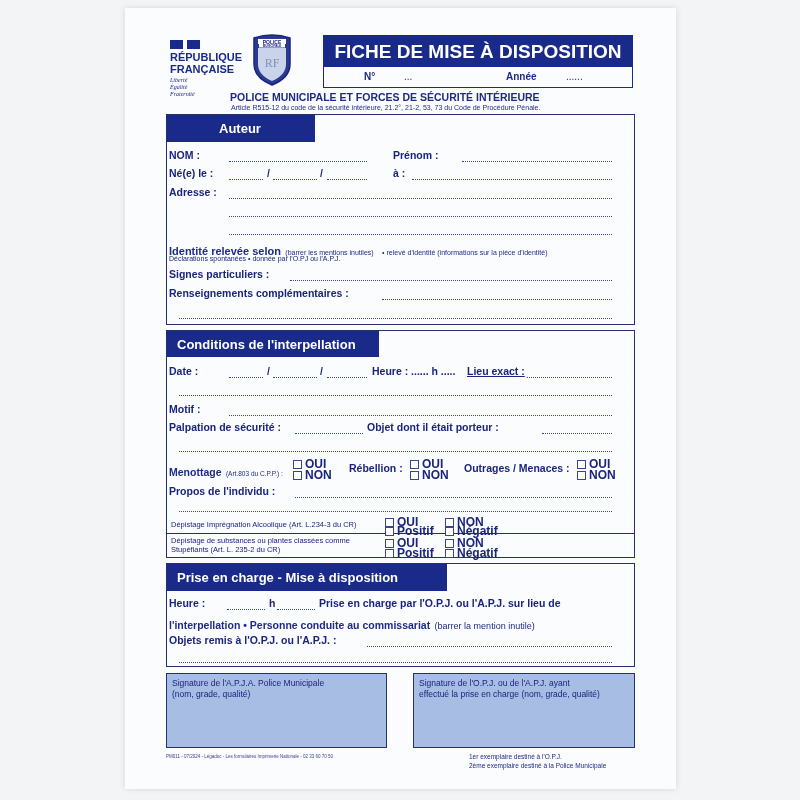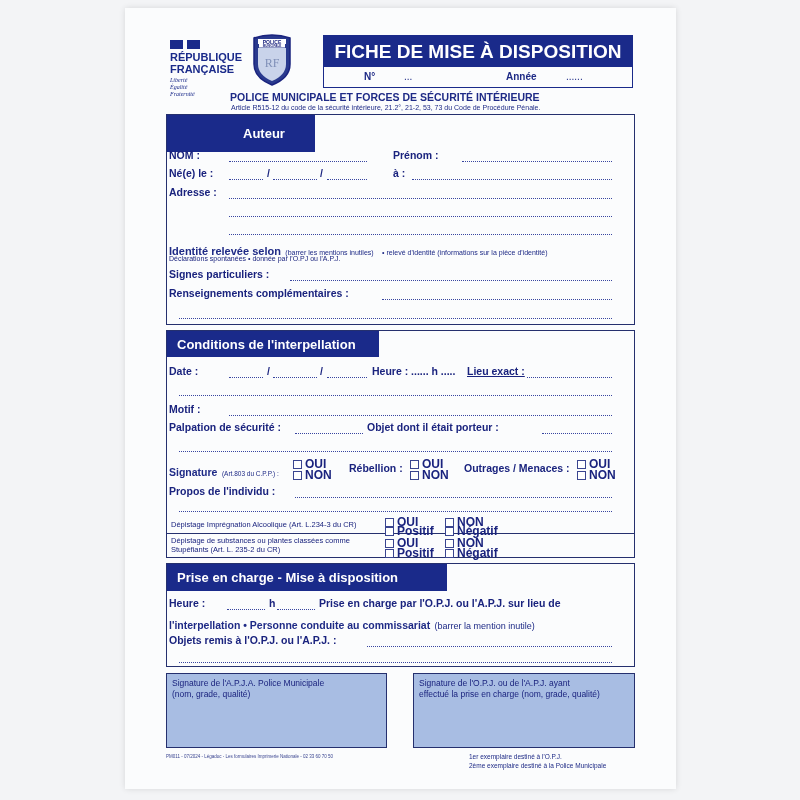--- a/index.html
+++ b/index.html
@@ -55,21 +55,21 @@
     <div class="abs b" style="left:40px;top:35px;font-size:10px;">N°</div>
     <div class="abs" style="left:80px;top:35px;font-size:10px;">...</div>
     <div class="abs b" style="left:182px;top:35px;font-size:10px;">Année</div>
     <div class="abs" style="left:242px;top:35px;font-size:10px;">......</div>
   </div>
 
   <div class="abs b" style="left:105px;top:83px;font-size:10.5px;white-space:nowrap;">POLICE MUNICIPALE ET FORCES DE SÉCURITÉ INTÉRIEURE</div>
   <div class="abs" style="left:106px;top:96px;font-size:7px;white-space:nowrap;">Article R515-12 du code de la sécurité intérieure, 21.2°, 21-2, 53, 73 du Code de Procédure Pénale.</div>
 
   <div class="box" style="left:41px;top:106px;width:467px;height:209px;">
-    <div class="hdr" style="width:148px;height:37px;padding-left:76px;">
+    <div class="hdr" style="width:148px;height:27px;padding-left:52px;">
       <span>Auteur</span>
     </div>
     <div class="lbl" style="left:2px;top:34px;">NOM :</div>
     <div class="dots" style="left:62px;top:46px;width:138px;"></div>
     <div class="lbl" style="left:226px;top:34px;">Prénom :</div>
     <div class="dots" style="left:295px;top:46px;width:150px;"></div>
 
     <div class="lbl" style="left:2px;top:52px;">Né(e) le :</div>
     <div class="dots" style="left:62px;top:64px;width:34px;"></div>
     <div class="lbl" style="left:100px;top:52px;">/</div>
@@ -116,21 +116,21 @@
     <div class="lbl" style="left:2px;top:72px;">Motif :</div>
     <div class="dots" style="left:62px;top:84px;width:383px;"></div>
 
     <div class="lbl" style="left:2px;top:90px;">Palpation de sécurité :</div>
     <div class="dots" style="left:128px;top:102px;width:68px;"></div>
     <div class="lbl" style="left:200px;top:90px;">Objet dont il était porteur :</div>
     <div class="dots" style="left:375px;top:102px;width:70px;"></div>
     <div class="dots" style="left:12px;top:120px;width:433px;"></div>
 
     <div class="abs" style="left:2px;top:131px;white-space:nowrap;">
-      <span class="b" style="font-size:10.5px;">Signature</span>
+      <span class="b" style="font-size:10.5px;">Menottage</span>
       <span style="font-size:6.5px;">(Art.803 du C.P.P.) :</span>
     </div>
     <div class="opt" style="left:126px;top:126px;"><span class="cb"></span><span>OUI</span></div>
     <div class="opt" style="left:126px;top:137px;"><span class="cb"></span><span>NON</span></div>
 
     <div class="lbl" style="left:182px;top:131px;">Rébellion :</div>
     <div class="opt" style="left:243px;top:126px;"><span class="cb"></span><span>OUI</span></div>
     <div class="opt" style="left:243px;top:137px;"><span class="cb"></span><span>NON</span></div>
 
     <div class="lbl" style="left:297px;top:131px;">Outrages / Menaces :</div>

